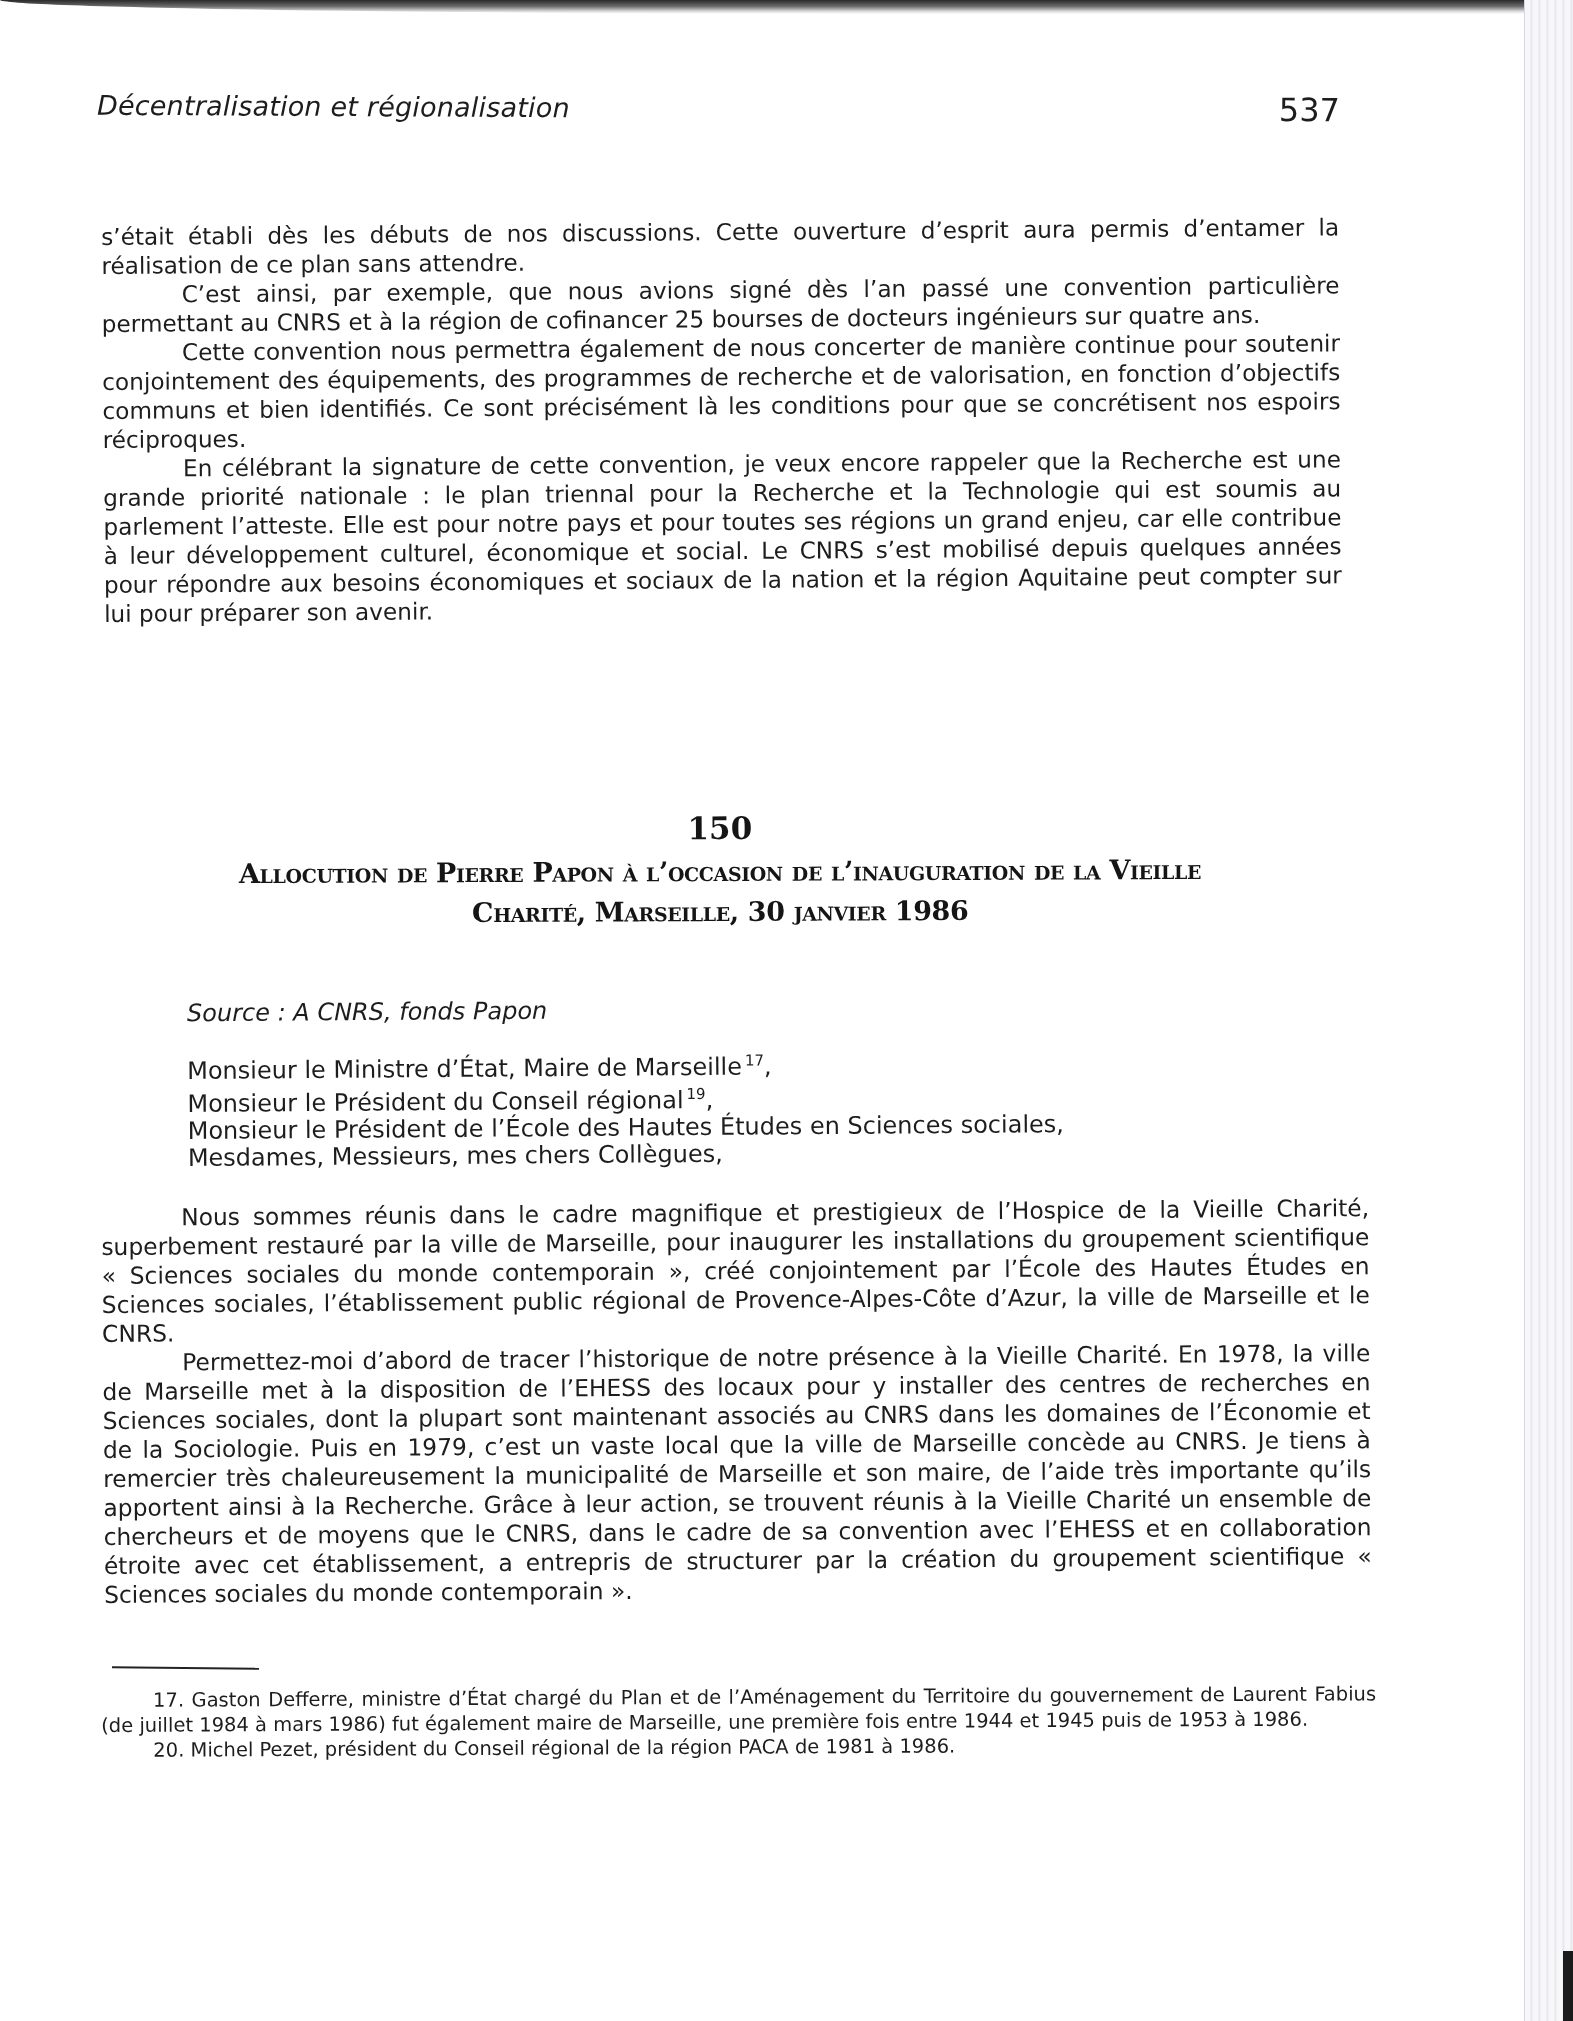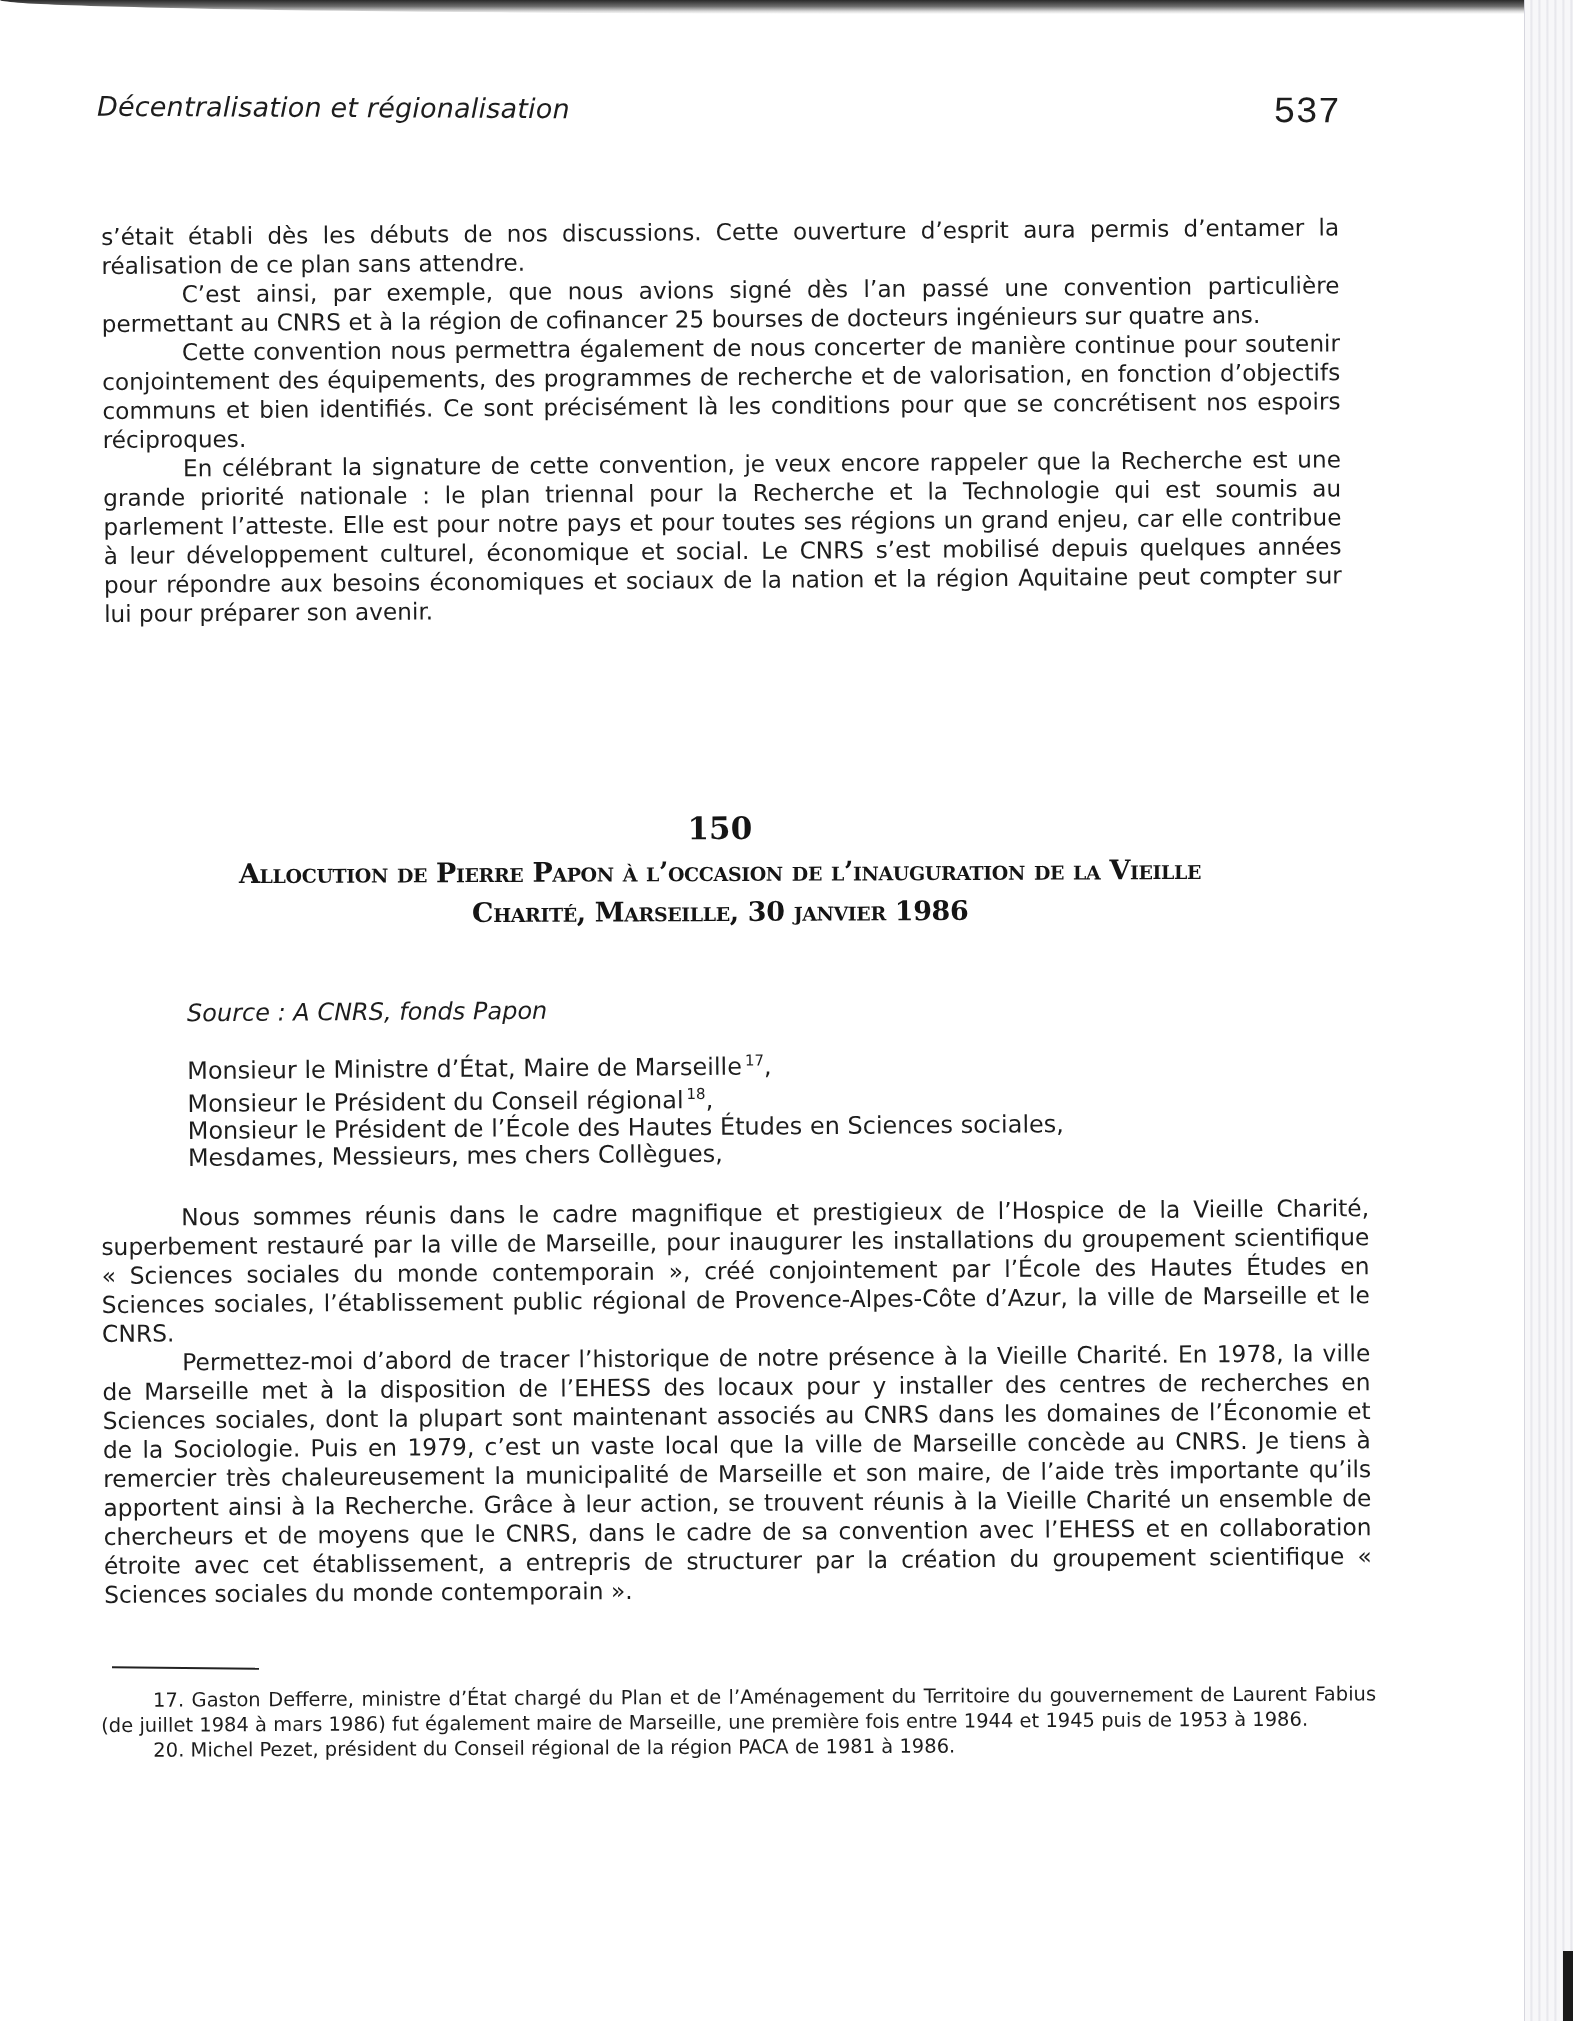--- a/index.html
+++ b/index.html
@@ -23,21 +23,21 @@
       content: ""; position: absolute; right: 0; bottom: 0; width: 10px; height: 70px;
       background: #1a1a1a;
     }
     .page { position: absolute; left: 0; top: 0; width: 1520px; height: 1523px; }
     .running-head {
       position: absolute; left: 97px; top: 88px; width: 1240px;
       display: flex; justify-content: space-between; align-items: baseline;
       font-size: 27px; transform: rotate(0.3deg);
     }
     .running-title { font-style: italic; letter-spacing: 0.2px; }
-    .page-number { font-size: 37px; margin-right: -3px; font-family: Liberation Mono, monospace; }
+    .page-number { font-size: 32px; margin-right: -3px; }
     .body-text {
       position: absolute; left: 101px; width: 1238px;
       font-size: 23.2px; line-height: 29px; text-align: justify;
       transform: rotate(-0.45deg); transform-origin: left top;
     }
     .body-text p { margin: 0; }
     .body-text p.indent { text-indent: 80px; }
     .block1 { top: 222px; }
     .doc-heading {
       position: absolute; left: 95px; top: 808px; width: 1250px; text-align: center;
@@ -93,21 +93,21 @@
   <div class="doc-heading">
     <div class="doc-number">150</div>
     <div class="doc-title">Allocution de Pierre Papon à l’occasion de l’inauguration de la Vieille</div>
     <div class="doc-title">Charité, Marseille, 30 janvier 1986</div>
   </div>
 
   <div class="source">Source : A CNRS, fonds Papon</div>
 
   <div class="salutations">
     <div><span>Monsieur le Ministre d’État, Maire de Marseille</span><sup>17</sup><span>,</span></div>
-    <div><span>Monsieur le Président du Conseil régional</span><sup>18</sup><span>,</span></div>
+    <div><span>Monsieur le Président du Conseil régional</span><sup>19</sup><span>,</span></div>
     <div><span>Monsieur le Président de l’École des Hautes Études en Sciences sociales,</span></div>
     <div><span>Mesdames, Messieurs, mes chers Collègues,</span></div>
   </div>
 
   <div class="body-text block2">
     <p class="indent">Nous sommes réunis dans le cadre magnifique et prestigieux de l’Hospice de la Vieille Charité, superbement restauré par la ville de Marseille, pour inaugurer les installations du groupement scientifique « Sciences sociales du monde contemporain », créé conjointement par l’École des Hautes Études en Sciences sociales, l’établissement public régional de Provence-Alpes-Côte d’Azur, la ville de Marseille et le CNRS.</p>
     <p class="indent">Permettez-moi d’abord de tracer l’historique de notre présence à la Vieille Charité. En 1978, la ville de Marseille met à la disposition de l’EHESS des locaux pour y installer des centres de recherches en Sciences sociales, dont la plupart sont maintenant associés au CNRS dans les domaines de l’Économie et de la Sociologie. Puis en 1979, c’est un vaste local que la ville de Marseille concède au CNRS. Je tiens à remercier très chaleureusement la municipalité de Marseille et son maire, de l’aide très importante qu’ils apportent ainsi à la Recherche. Grâce à leur action, se trouvent réunis à la Vieille Charité un ensemble de chercheurs et de moyens que le CNRS, dans le cadre de sa convention avec l’EHESS et en collaboration étroite avec cet établissement, a entrepris de structurer par la création du groupement scientifique « Sciences sociales du monde contemporain ».</p>
   </div>
 
   <div class="footnote-rule"></div>

